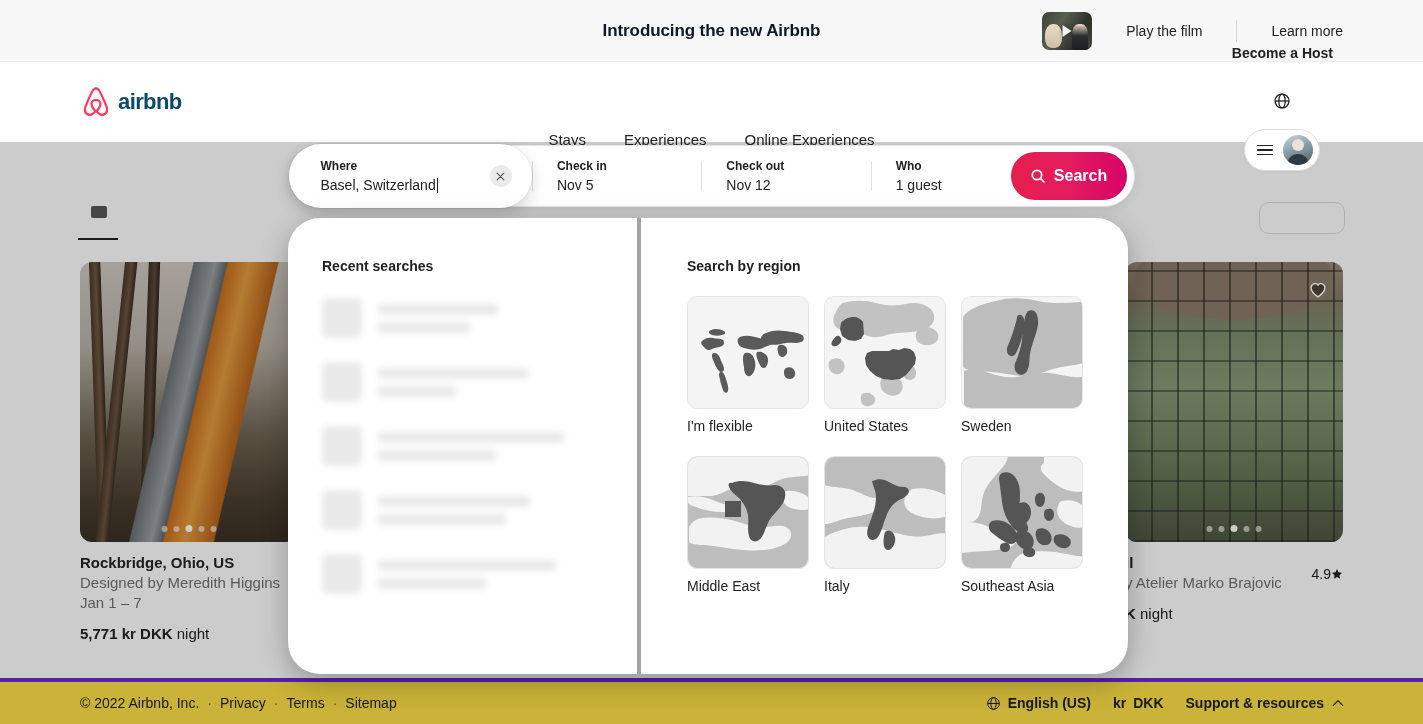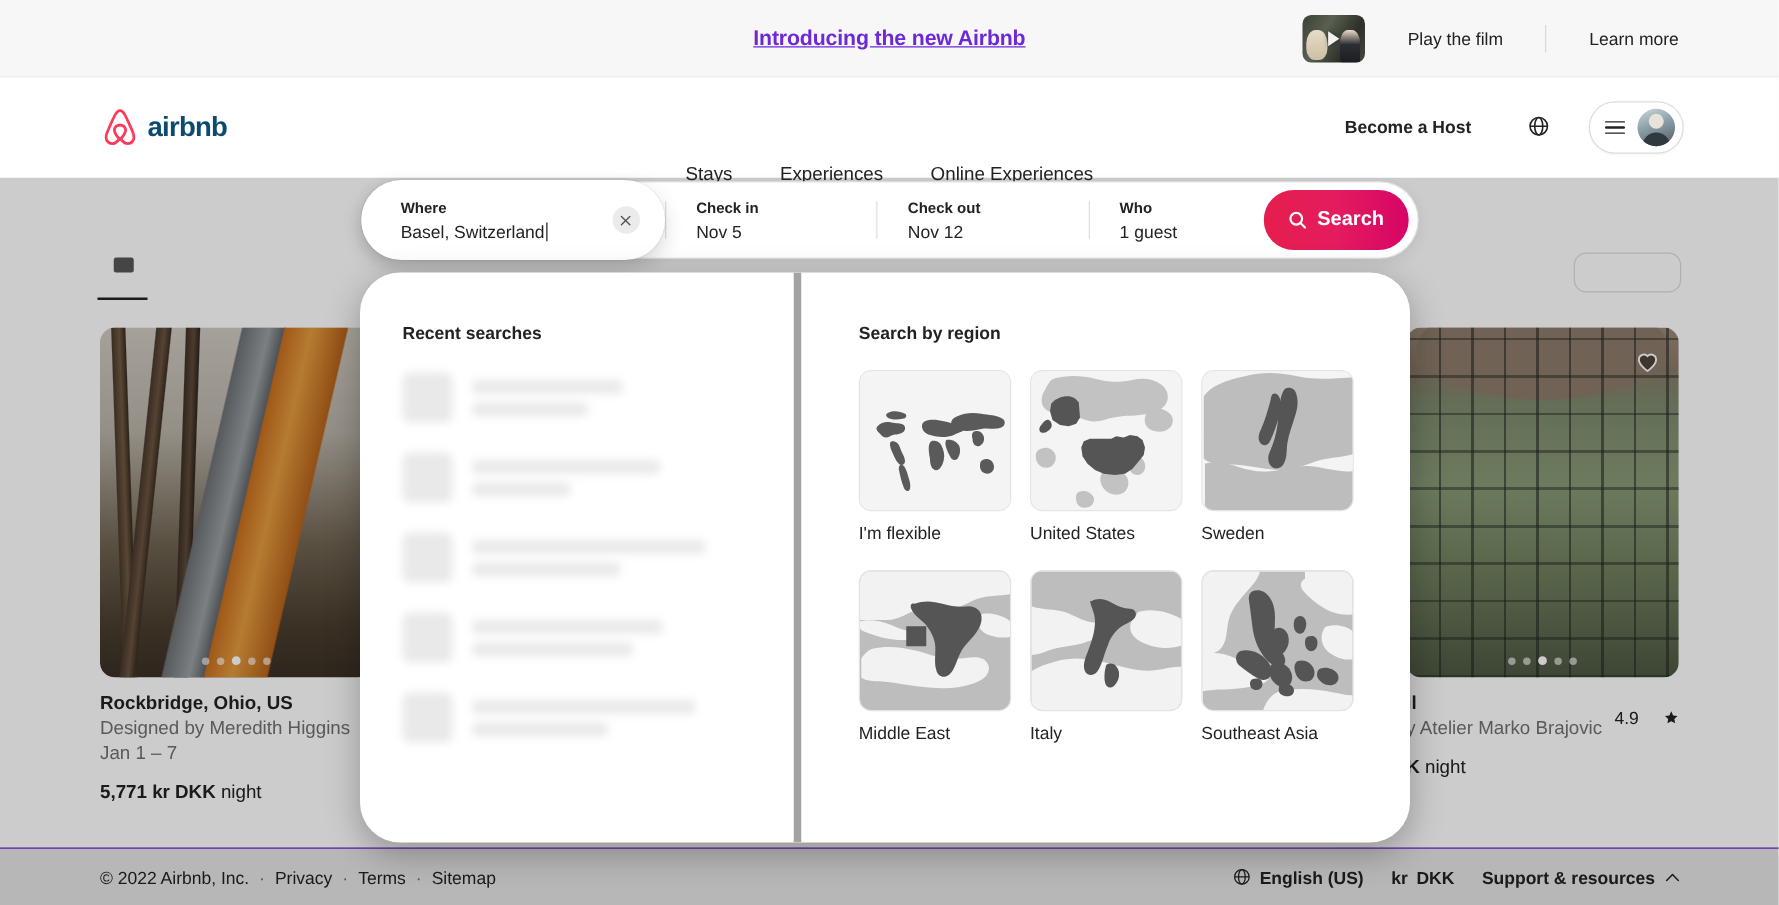--- a/index.html
+++ b/index.html
@@ -13,23 +13,22 @@
 
   
   .promo-banner {
     position: absolute; top: 0; left: 0;
     width: 1423px; height: 62px;
     background: #f7f7f7;
     border-bottom: 1px solid #ebebeb;
     display: flex; align-items: center; justify-content: center;
   }
   .promo-title {
-    font-size: 17px; font-weight: 700; color: #6d28d9;
+    font-size: 17px; font-weight: 700; color: #0f172a;
     letter-spacing: -0.1px;
-    text-decoration: underline;
   }
   .promo-right {
     position: absolute; right: 62px; top: 0; height: 62px;
     display: flex; align-items: center; gap: 16px;
   }
   .promo-thumb {
     width: 50px; height: 38px; border-radius: 7px;
     overflow: hidden; position: relative;
     background: linear-gradient(120deg,#3b3f36 0%,#586050 35%,#2d3029 70%,#45483e 100%);
     flex: none;
@@ -87,21 +86,21 @@
     font-size: 15px; color: #222222; cursor: pointer;
     position: relative; padding-bottom: 10px; margin-top: 40px;
   }
   .nav-tab.active { font-weight: 400; }
   .nav-tab.active::after {
     content: ""; position: absolute; left: 0; right: 0; bottom: 0;
     height: 2px; background: #222222; border-radius: 2px;
   }
   .header-right {
     position: absolute; right: 76px; top: 50%; transform: translateY(-50%);
-    display: flex; gap: 20px;
+    display: flex; align-items: center; gap: 8px; flex-direction: column;
   }
   .become-host {
     font-size: 14px; font-weight: 600; color: #222222;
     padding: 12px 14px; border-radius: 22px; cursor: pointer;
   }
   .globe-btn {
     width: 40px; height: 40px; border-radius: 50%;
     display: flex; align-items: center; justify-content: center;
     cursor: pointer;
   }
@@ -265,30 +264,30 @@
   }
   .card-sub {
     margin-top: 3px; font-size: 15px; color: #717171; white-space: nowrap;
   }
   .card-dates { margin-top: 3px; font-size: 15px; color: #717171; }
   .card-price { margin-top: 14px; font-size: 15px; color: #222222; white-space: nowrap; }
   .card-price b { font-weight: 700; }
   .card-rating {
     position: absolute; right: 0; top: 12px;
     font-size: 14px; color: #222222;
-    display: flex; align-items: center; gap: 20px;
+    display: flex; align-items: center; gap: 0;
   }
   .card-head { position: relative; }
 
   
   .footer {
     position: absolute; bottom: 0; left: 0;
     width: 1423px; height: 46px;
-    background: #e5e5e5;
-    border-top: 1px solid #6d28d9;
+    background: #fde047;
+    border-top: 4px solid #6d28d9;
     display: flex; align-items: center;
   }
   .footer-left {
     position: absolute; left: 80px;
     display: flex; align-items: center; gap: 8px;
     font-size: 14px; color: #222222;
   }
   .footer-left .dot { color: #717171; }
   .footer-left span.lnk { cursor: pointer; }
   .footer-right {
@@ -311,21 +310,21 @@
     position: absolute; top: 218px; left: 288px;
     width: 840px; height: 456px;
     background: #ffffff; border-radius: 32px;
     box-shadow: 0 8px 28px rgba(0,0,0,0.28);
     z-index: 50;
     display: flex;
     overflow: hidden;
   }
   .panel-left {
     width: 353px; padding: 40px 32px 0 34px;
-    border-right: 6px solid #a3a3a3;
+    border-right: 4px solid #a3a3a3;
   }
   .panel-right { flex: 1; padding: 40px 34px 0 46px; }
   .panel-h {
     font-size: 14px; font-weight: 700; color: #222222; margin-bottom: 22px;
   }
   .recent-row {
     display: flex; align-items: center; gap: 16px;
     height: 44px; margin-bottom: 20px;
   }
   .sk {

